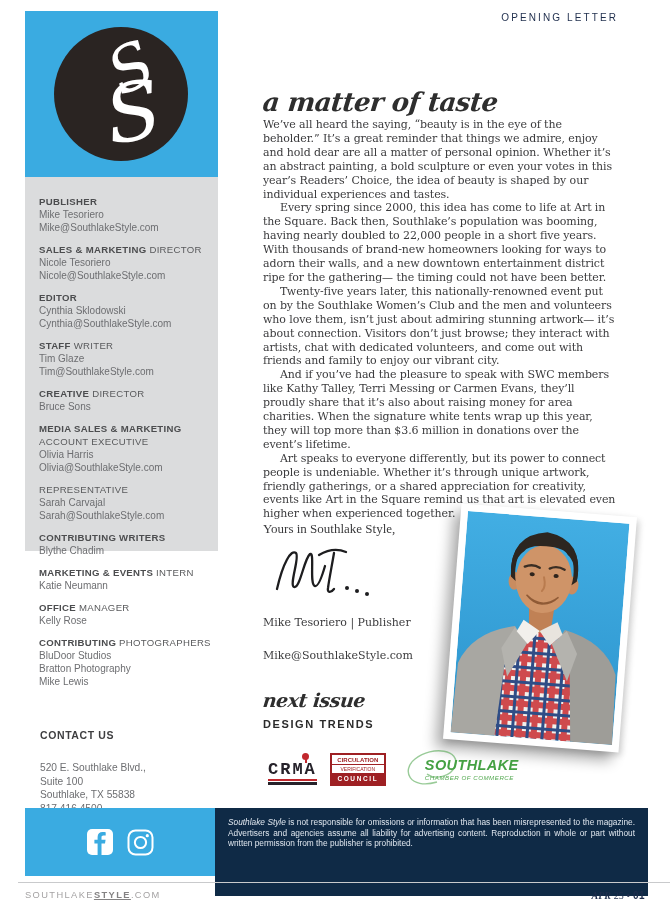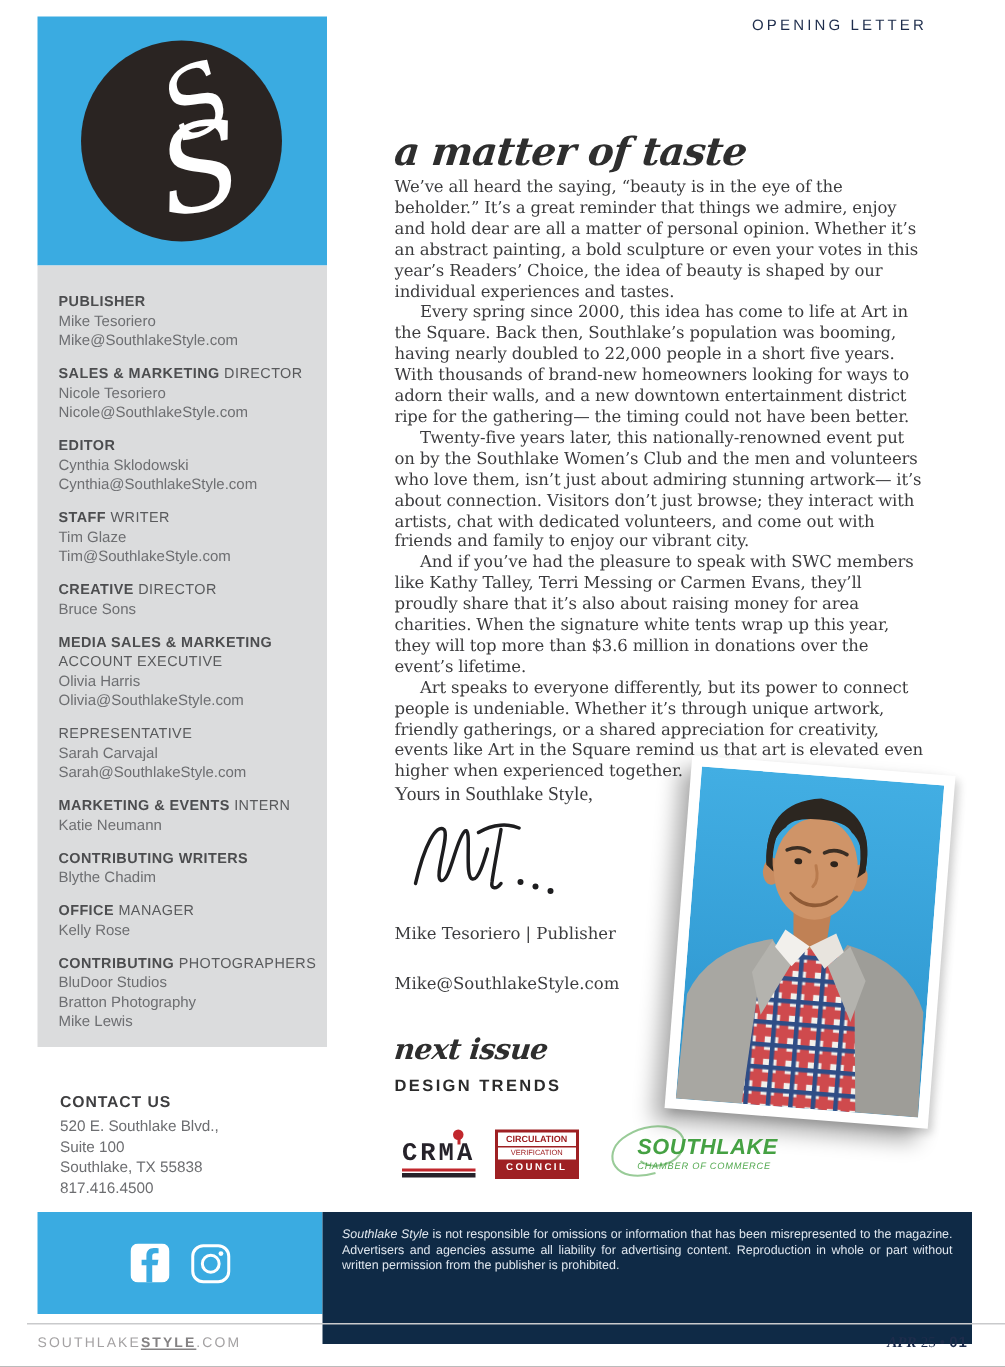--- a/index.html
+++ b/index.html
@@ -12,21 +12,21 @@
 
   
   .logo-block{position:absolute;left:25px;top:11px;width:193px;height:166px;background:#3aabe1;}
   .logo-circle{position:absolute;left:29px;top:16px;width:134px;height:134px;border-radius:50%;
                background:#2a2422;overflow:hidden;}
   .logo-s{position:absolute;color:#fff;font-family:"DejaVu Serif",serif;font-style:italic;line-height:1;}
   .logo-s.s1{font-size:62px;left:56px;top:10px;transform:rotate(-26deg);}
   .logo-s.s2{font-size:80px;left:52px;top:46px;transform:rotate(-10deg);}
 
   
-  .masthead{position:absolute;left:25px;top:177px;width:193px;height:521px;background:#dbdcdd;
+  .masthead{position:absolute;left:25px;top:177px;width:193px;height:374px;background:#dbdcdd;
             padding:18px 14px;box-sizing:border-box;}
   .m-section{margin-bottom:9px;}
   .m-title{font-size:9.6px;letter-spacing:.3px;color:#4c4d4f;line-height:13px;white-space:nowrap;}
   .m-title .strong{font-weight:bold;}
   .m-title .light{font-weight:normal;color:#595a5c;}
   .m-line{font-size:10px;color:#6d6e71;line-height:13px;}
 
   
   .letter-title{position:absolute;left:263px;top:70px;font-family:"DejaVu Serif",serif;
                 font-style:italic;font-weight:bold;font-size:26px;color:#2e2e2e;
@@ -44,21 +44,21 @@
   .next-topic{font-size:11px;font-weight:bold;letter-spacing:1.6px;color:#2b2b2b;margin-top:7px;}
 
   
   .photo{position:absolute;left:452px;top:510px;width:176px;height:236px;background:#fff;
          padding:7px;box-sizing:border-box;transform:rotate(4.5deg);
          box-shadow:-7px 9px 14px rgba(0,0,0,.33), 3px 3px 6px rgba(0,0,0,.15);}
   .photo svg{display:block;}
 
   
   .contact{position:absolute;left:40px;top:729px;}
-  .contact-title{font-size:10.5px;font-weight:bold;letter-spacing:.6px;color:#3e3e40;margin-bottom:4px;}
+  .contact-title{font-size:10.5px;font-weight:bold;letter-spacing:.6px;color:#3e3e40;margin-bottom:20px;}
   .contact-line{font-size:10.2px;color:#6d6e71;line-height:13.5px;}
 
   
   .logos{position:absolute;left:268px;top:753px;display:flex;align-items:center;gap:13px;}
   .crma{position:relative;padding-top:8px;}
   .crma-text{font-family:Liberation Mono, monospace;font-weight:bold;font-size:17px;
              letter-spacing:2px;color:#26222a;line-height:1;}
   .crma-pin{position:absolute;top:0px;left:34px;width:7px;height:7px;border-radius:50%;
             background:#c1272d;}
   .crma-pin::after{content:"";position:absolute;left:2.5px;top:6px;width:2px;height:4px;background:#c1272d;}
@@ -135,26 +135,26 @@
           <div class="m-title"><span class="light">ACCOUNT EXECUTIVE</span></div>
           <div class="m-line">Olivia Harris</div>
           <div class="m-line">Olivia@SouthlakeStyle.com</div>
         </div>
         <div class="m-section">
           <div class="m-title"><span class="light">REPRESENTATIVE</span></div>
           <div class="m-line">Sarah Carvajal</div>
           <div class="m-line">Sarah@SouthlakeStyle.com</div>
         </div>
         <div class="m-section">
+          <div class="m-title"><span class="strong">CONTRIBUTING WRITERS</span></div>
+          <div class="m-line">Blythe Chadim</div>
+        </div>
+        <div class="m-section">
           <div class="m-title"><span class="strong">MARKETING &amp; EVENTS</span><span class="light"> INTERN</span></div>
           <div class="m-line">Katie Neumann</div>
-        </div>
-        <div class="m-section">
-          <div class="m-title"><span class="strong">CONTRIBUTING WRITERS</span></div>
-          <div class="m-line">Blythe Chadim</div>
         </div>
         <div class="m-section">
           <div class="m-title"><span class="strong">OFFICE</span><span class="light"> MANAGER</span></div>
           <div class="m-line">Kelly Rose</div>
         </div>
         <div class="m-section">
           <div class="m-title"><span class="strong">CONTRIBUTING</span><span class="light"> PHOTOGRAPHERS</span></div>
           <div class="m-line">BluDoor Studios</div>
           <div class="m-line">Bratton Photography</div>
           <div class="m-line">Mike Lewis</div>

